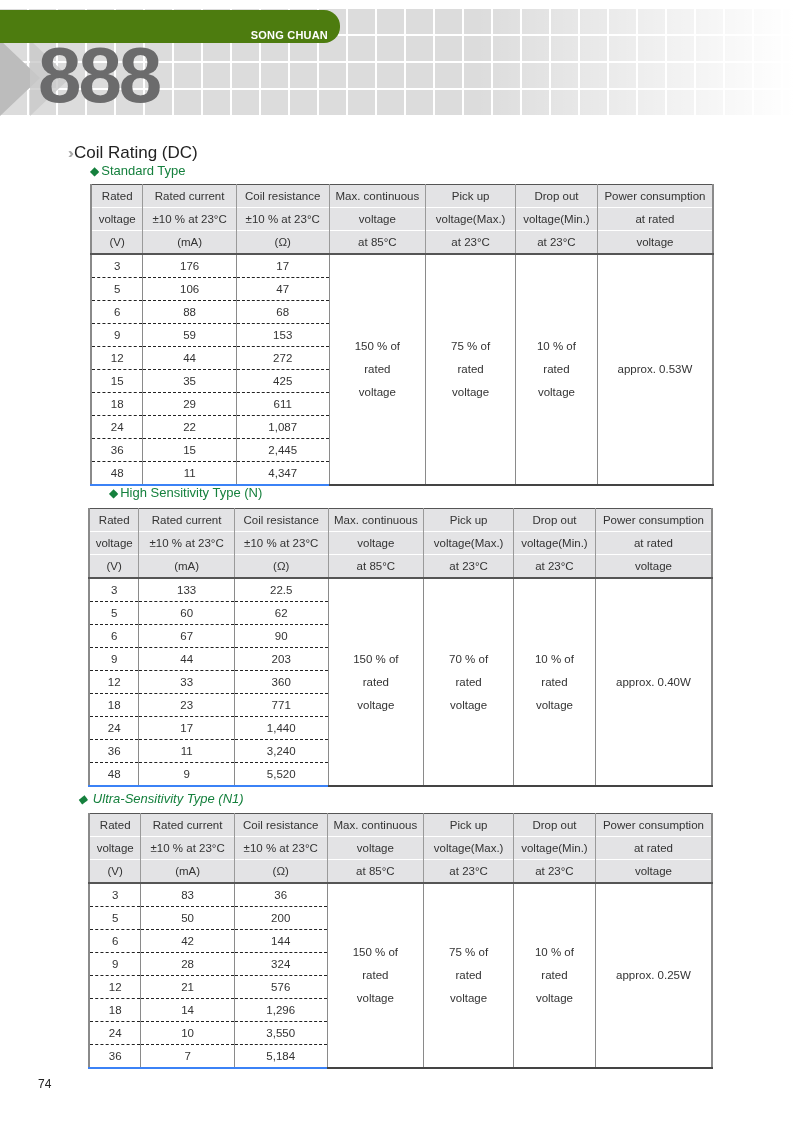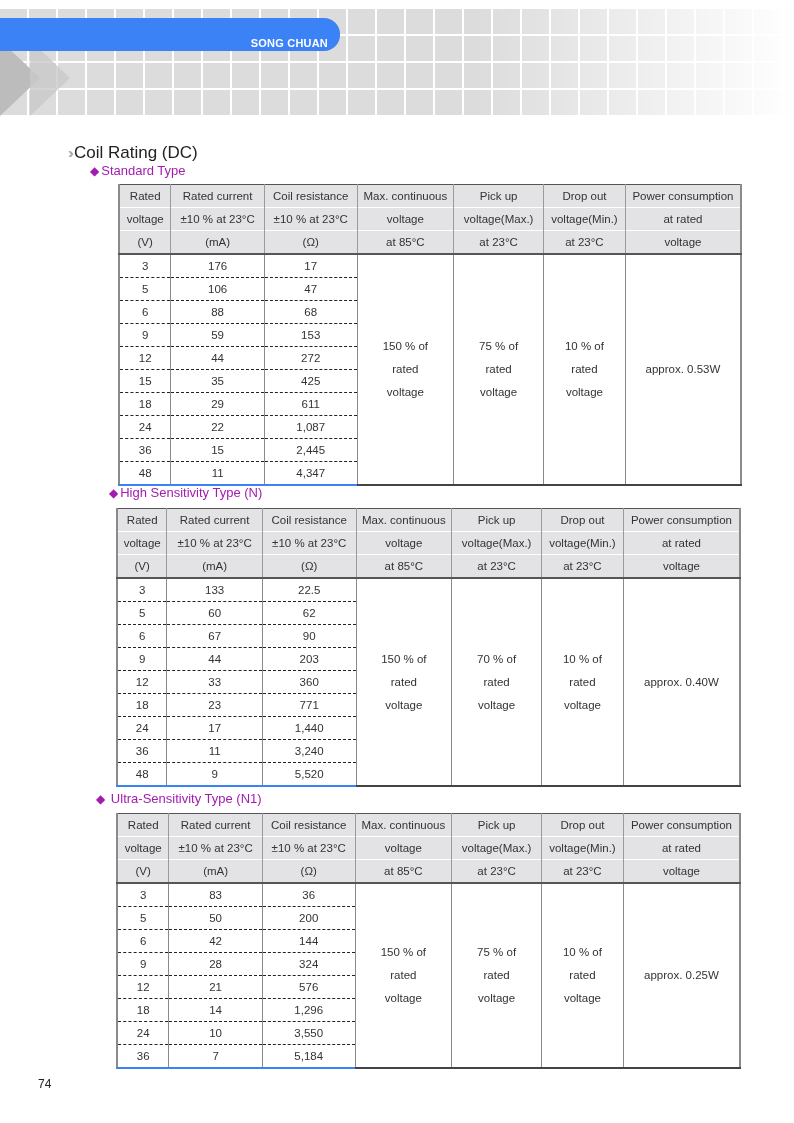--- a/index.html
+++ b/index.html
@@ -8,37 +8,37 @@
 
   
   .banner { position: absolute; left: 0; top: 0; width: 794px; height: 115px; }
   .grid-bg { position: absolute; left: 0; top: 8px; width: 794px; height: 107px;
     background:
       linear-gradient(90deg, rgba(255,255,255,0) 0%, rgba(255,255,255,0) 60%, rgba(255,255,255,1) 100%),
       repeating-linear-gradient(90deg, transparent 0 27px, #ffffff 27px 29px),
       repeating-linear-gradient(0deg, transparent 0 25px, #ffffff 25px 27px),
       #dcdcdc; }
   .brand-bar { position: absolute; left: 0; top: 10px; width: 340px; height: 33px;
-    background: #3b82f6; border-radius: 0 16px 16px 0; margin-top: 8px; }
+    background: #4d7c0f; border-radius: 0 16px 16px 0; }
   .brand-name { position: absolute; right: 12px; bottom: 2px; color: #ffffff;
     font-weight: bold; font-size: 11px; letter-spacing: 0.2px; }
   .chev { position: absolute; top: 40px; width: 0; height: 0; }
   .chev1 { left: 0; border-top: 38px solid transparent; border-bottom: 38px solid transparent; border-left: 40px solid #bcbcbc; top: 40px;}
   .chev2 { left: 30px; border-top: 38px solid transparent; border-bottom: 38px solid transparent; border-left: 40px solid #c9c9c9; top: 40px; opacity: .8;}
   .model { position: absolute; left: 38px; top: 36px; font-size: 78px; font-weight: bold;
     color: #6b6b6c; letter-spacing: -3px; line-height: 78px; }
 
   
   .section-title { position: absolute; left: 68px; top: 143px; font-size: 17px; color: #222; text-align: center; }
   .section-title .arrows { color: #a8a8a8; font-size: 14px; margin-right: 4px; letter-spacing: -4px; }
-  .sub-title { position: absolute; font-size: 13px; color: #a21caf; }
+  .sub-title { position: absolute; font-size: 13px; color: #15803d; }
   .sub-title .dia { font-size: 12px; margin-right: 2px; }
 
   
-  table.spec { position: absolute; border-collapse: collapse; font-size: 11.5px; color: #333; margin-left: 28px; }
+  table.spec { position: absolute; border-collapse: collapse; font-size: 11.5px; color: #333; }
   table.spec th, table.spec td { text-align: center; padding: 0; }
   table.spec th { background: #e3e3e5; font-weight: normal; height: 22px;
     border-left: 1px solid #9a9a9a; border-right: 1px solid #9a9a9a; }
   table.spec thead tr:first-child th { border-top: 1px solid #555; }
   table.spec thead tr + tr th { border-top: 1px solid #ffffff; }
   table.spec thead tr:last-child th { border-bottom: 2px solid #555; }
   table.spec td { height: 22px; border-left: 1px solid #8a8a8a; border-right: 1px solid #8a8a8a; }
   table.spec tbody tr td.d { border-bottom: 1px dashed #222; }
   table.spec tbody tr:last-child td { border-bottom: 2px solid #3b82f6; }
   table.spec td.merged { vertical-align: middle; line-height: 23px; border-bottom: 2px solid #444; }
@@ -50,20 +50,21 @@
 </head>
 <body>
 
 <div class="banner">
   <div class="grid-bg"></div>
   <div class="chev chev1"></div>
   <div class="chev chev2"></div>
   <div class="brand-bar">
     <span class="brand-name">SONG CHUAN</span>
   </div>
+  <div class="model">888</div>
 </div>
 
 <div class="section-title">
   <span class="arrows">›››</span><span>Coil Rating (DC)</span>
 </div>
 
 <div class="sub-title" style="left:90px; top:163px;">
   <span class="dia">◆</span><span>Standard Type</span>
 </div>
 <table class="spec" id="t0" style="left:90px; top:184px; width:624px;">
@@ -275,21 +276,21 @@
         <td class="d">3,240</td>
       </tr>
       <tr>
         <td class="outer-l">48</td>
         <td>9</td>
         <td>5,520</td>
       </tr>
     </tbody>
   </table>
 
-<div class="sub-title" style="left:96px; top:791px;">
+<div class="sub-title" style="left:78px; top:791px;font-style:italic;">
   <span class="dia">◆</span>&nbsp;<span>Ultra-Sensitivity Type (N1)</span>
 </div>
 <table class="spec" id="t2" style="left:88px; top:813px; width:625px;">
     <colgroup>
       <col style="width: 52px;">
       <col style="width: 94px;">
       <col style="width: 93px;">
       <col style="width: 97px;">
       <col style="width: 90px;">
       <col style="width: 82px;">

